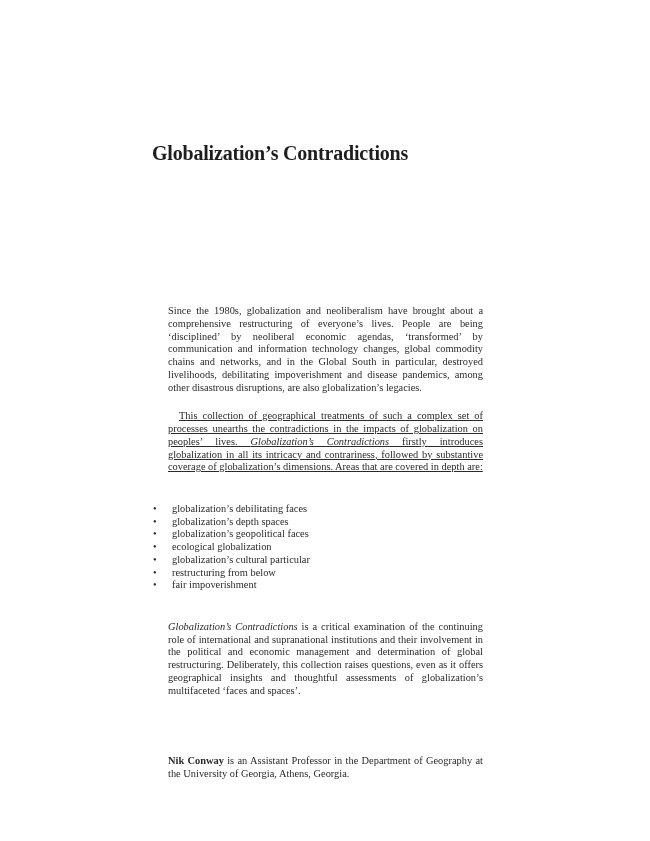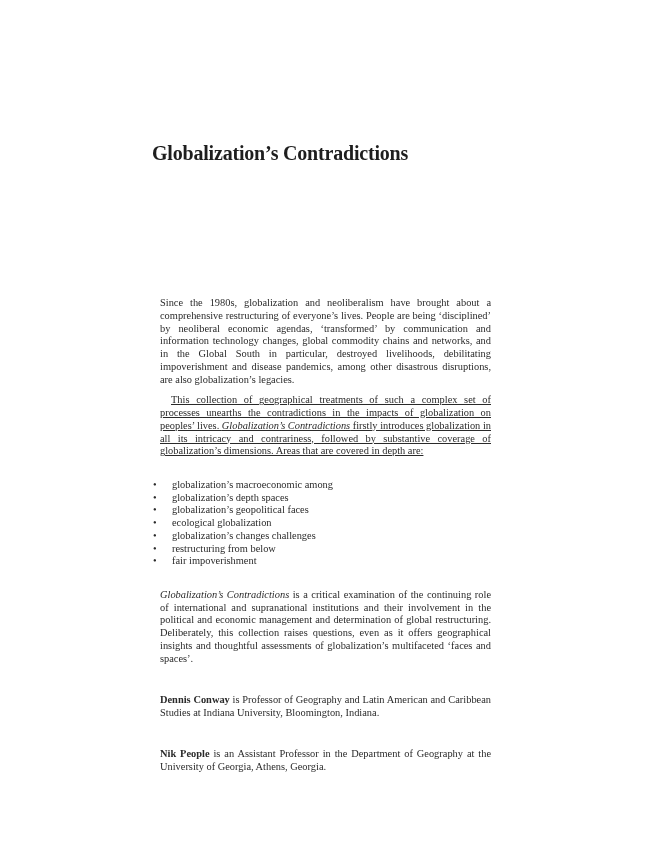--- a/index.html
+++ b/index.html
@@ -8,21 +8,21 @@
   .title {
     position: absolute; left: 152px; top: 142px;
     font-family: "Liberation Serif", serif; font-weight: bold;
     font-size: 20px; color: #1e1e1e; margin: 0; letter-spacing: -0.2px;
   }
   .body {
     position: absolute; left: 152px; top: 289px; width: 347px;
     font-family: "Liberation Serif", serif; font-size: 10.4px;
     line-height: 12.75px; color: #2a2a2a; text-align: justify;
   }
-  .body p { margin: 8px; }
+  .body p { margin: 16px; }
   .indent { text-indent: 11px; text-decoration: underline; }
   .gap { height: 12.75px; }
   ul.areas { list-style: none; margin: 0; padding: 0; }
   ul.areas li { position: relative; padding-left: 20px; text-align: left; }
   ul.areas li .bullet { position: absolute; left: 1px; top: 0; }
   .bio-name { font-weight: bold; }
   i { font-style: italic; }
 </style>
 </head>
 <body>
@@ -30,34 +30,33 @@
 <div class="page">
   <h1 class="title">Globalization’s Contradictions</h1>
 
   <div class="body">
     <p>Since the 1980s, globalization and neoliberalism have brought about a comprehensive restructuring of everyone’s lives. People are being ‘disciplined’ by neoliberal economic agendas, ‘transformed’ by communication and information technology changes, global commodity chains and networks, and in the Global South in particular, destroyed livelihoods, debilitating impoverishment and disease pandemics, among other disastrous disruptions, are also globalization’s legacies.</p>
     <p class="indent"><span>This collection of geographical treatments of such a complex set of processes unearths the contradictions in the impacts of globalization on peoples’ lives. </span><i>Globalization’s Contradictions</i><span> firstly introduces globalization in all its intricacy and contrariness, followed by substantive coverage of globalization’s dimensions. Areas that are covered in depth are:</span></p>
 
     <div class="gap"></div>
 
     <ul class="areas">
-      <li><span class="bullet">•</span><span>globalization’s macroeconomic among</span></li>
+      <li><span class="bullet">•</span><span>globalization’s debilitating faces</span></li>
       <li><span class="bullet">•</span><span>globalization’s depth spaces</span></li>
       <li><span class="bullet">•</span><span>globalization’s geopolitical faces</span></li>
       <li><span class="bullet">•</span><span>ecological globalization</span></li>
-      <li><span class="bullet">•</span><span>globalization’s changes challenges</span></li>
+      <li><span class="bullet">•</span><span>globalization’s cultural particular</span></li>
       <li><span class="bullet">•</span><span>restructuring from below</span></li>
       <li><span class="bullet">•</span><span>fair impoverishment</span></li>
     </ul>
 
     <div class="gap"></div>
 
     <p><i>Globalization’s Contradictions</i><span> is a critical examination of the continuing role of international and supranational institutions and their involvement in the political and economic management and determination of global restructuring. Deliberately, this collection raises questions, even as it offers geographical insights and thoughtful assessments of globalization’s multifaceted ‘faces and spaces’.</span></p>
 
     <div class="gap"></div>
 
-    <p><span class="bio-name">Dennis Conway</span><span> is Professor of Geography and Latin American and Caribbean Studies at Indiana University, Bloomington, Indiana.</span></p>
 
     <div class="gap"></div>
 
-    <p><span class="bio-name">Nik People</span><span> is an Assistant Professor in the Department of Geography at the University of Georgia, Athens, Georgia.</span></p>
+    <p><span class="bio-name">Nik Conway</span><span> is an Assistant Professor in the Department of Geography at the University of Georgia, Athens, Georgia.</span></p>
   </div>
 </div>
 
 </body></html>

